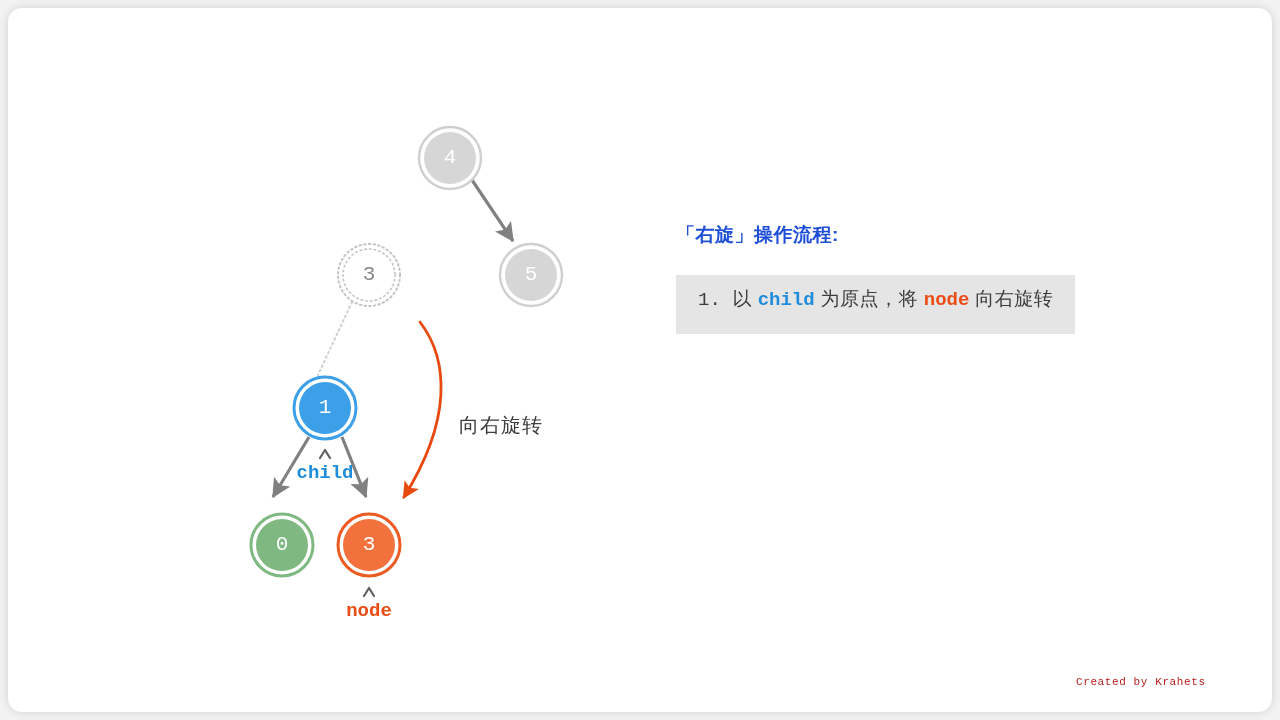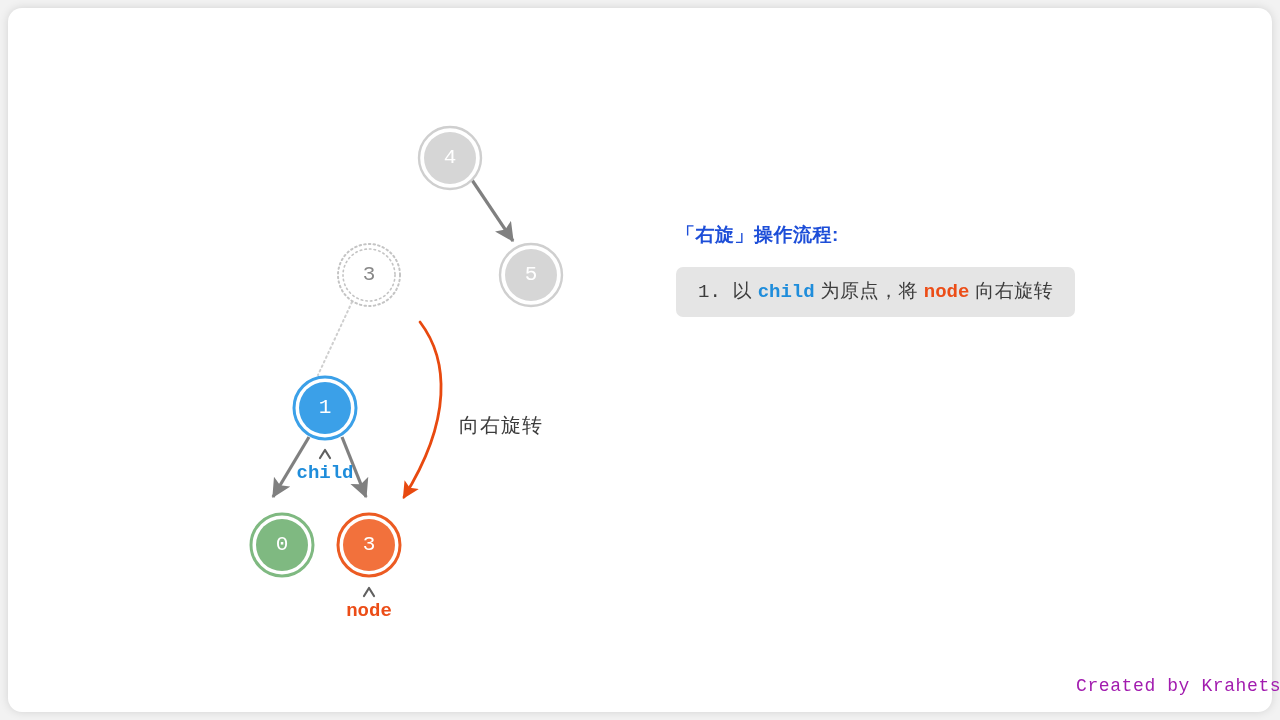--- a/index.html
+++ b/index.html
@@ -52,25 +52,25 @@
   #panel-title {
     font-family: "Liberation Sans", sans-serif;
     font-size: 19px;
     font-weight: bold;
     color: #1d4ed8;
     letter-spacing: 0.5px;
     white-space: nowrap;
   }
 
   #step-box {
-    margin-top: 19px;
+    margin-top: 27px;
     display: inline-block;
     background: #e5e5e5;
-    border-radius: 7px;
-    padding: 11px 22px 13px 22px;
+    border-radius: 0;
+    padding: 11px 22px 22px 22px;
     white-space: nowrap;
   }
 
   .step-txt {
     font-size: 19px;
     color: #3c3c3c;
     font-family: "Liberation Sans", sans-serif;
     letter-spacing: 0.5px;
   }
   .mono-num {
@@ -125,22 +125,22 @@
     color: #3c3c3c;
     letter-spacing: 1px;
     white-space: nowrap;
   }
 
   #credit {
     position: absolute;
     left: 1076px;
     top: 676px;
     font-family: "Liberation Mono", monospace;
-    font-size: 18px;
-    color: #a21caf;
+    font-size: 11px;
+    color: #b91c1c;
     letter-spacing: 0.6px;
     white-space: nowrap;
   }
 </style>
 </head>
 <body>
 
 <div id="canvas">
   <div id="card"></div>
 

